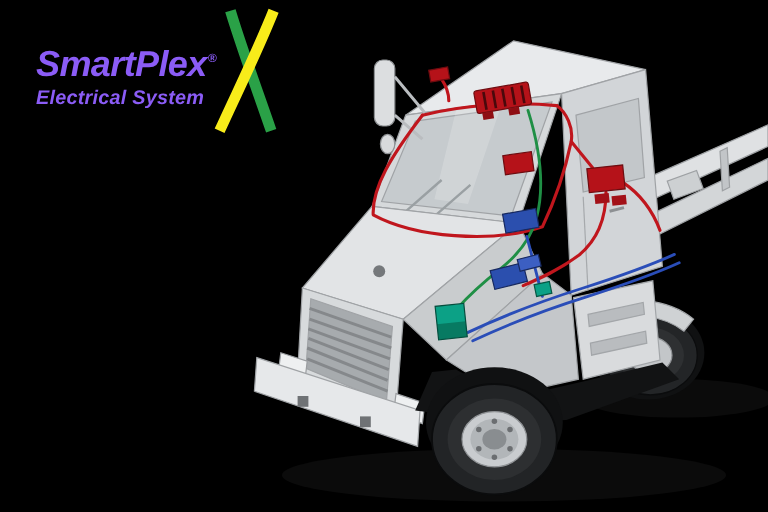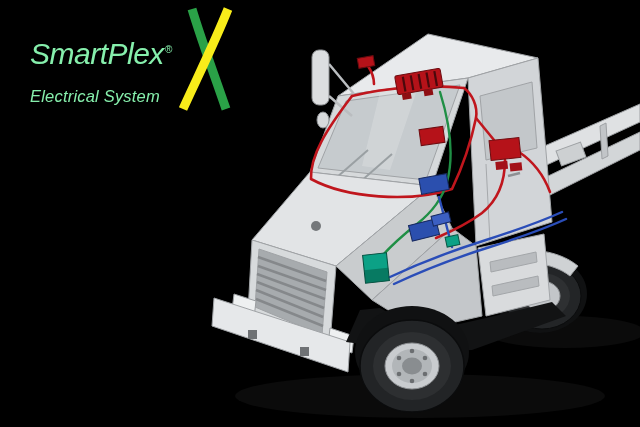--- a/index.html
+++ b/index.html
@@ -8,28 +8,28 @@
     width: 640px;
     height: 427px;
     background: #000000;
     overflow: hidden;
     font-family: "Liberation Sans", sans-serif;
   }
   .logo-text {
     position: absolute;
     left: 30px;
     top: 38px;
-    color: #86efac;
+    color: #8b5cf6;
     font-style: italic;
-    font-weight: normal;
+    font-weight: bold;
     line-height: 1.05;
   }
   .brand-line { font-size: 30px; letter-spacing: -0.5px; white-space: nowrap; }
   .brand-line sup { font-size: 10px; font-style: normal; margin-left: 1px; }
-  .tagline { font-size: 16.5px; margin-top: 18px; letter-spacing: 0.2px; }
+  .tagline { font-size: 16.5px; margin-top: 4px; letter-spacing: 0.2px; }
   .logo-stripes {
     position: absolute;
     left: 178px;
     top: 6px;
     width: 56px;
     height: 106px;
   }
   .truck-svg {
     position: absolute;
     left: 0; top: 0;

